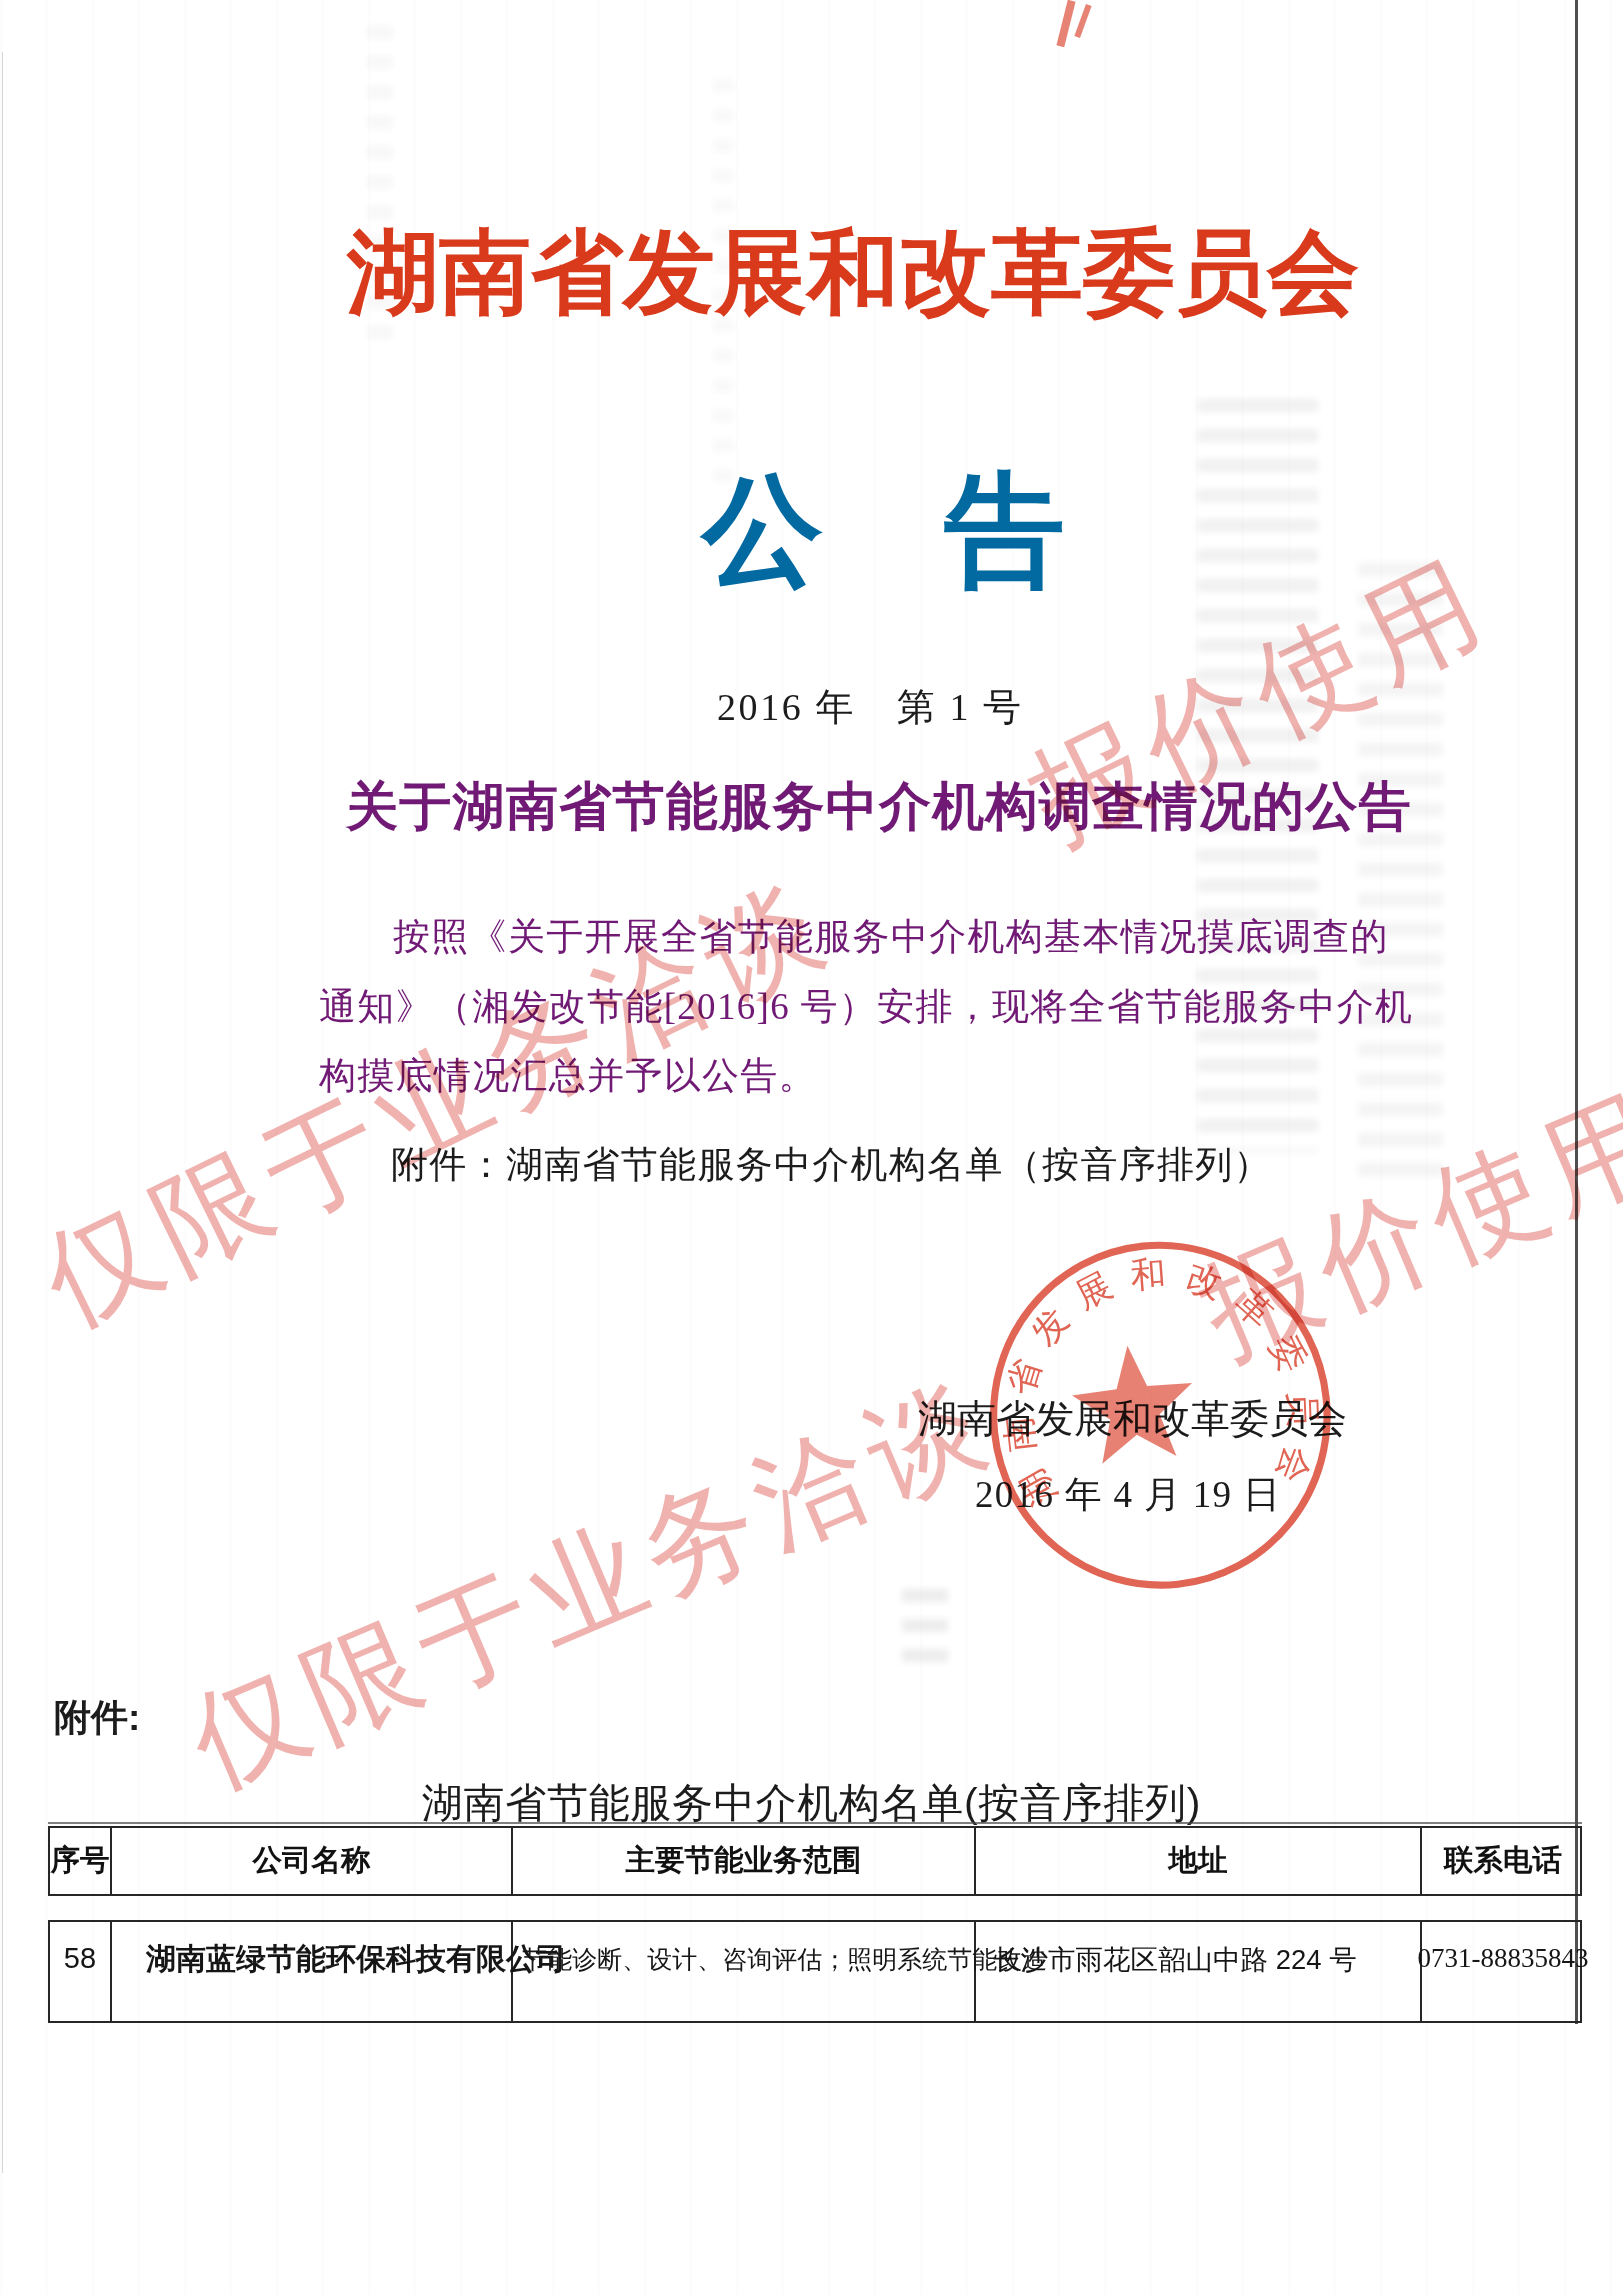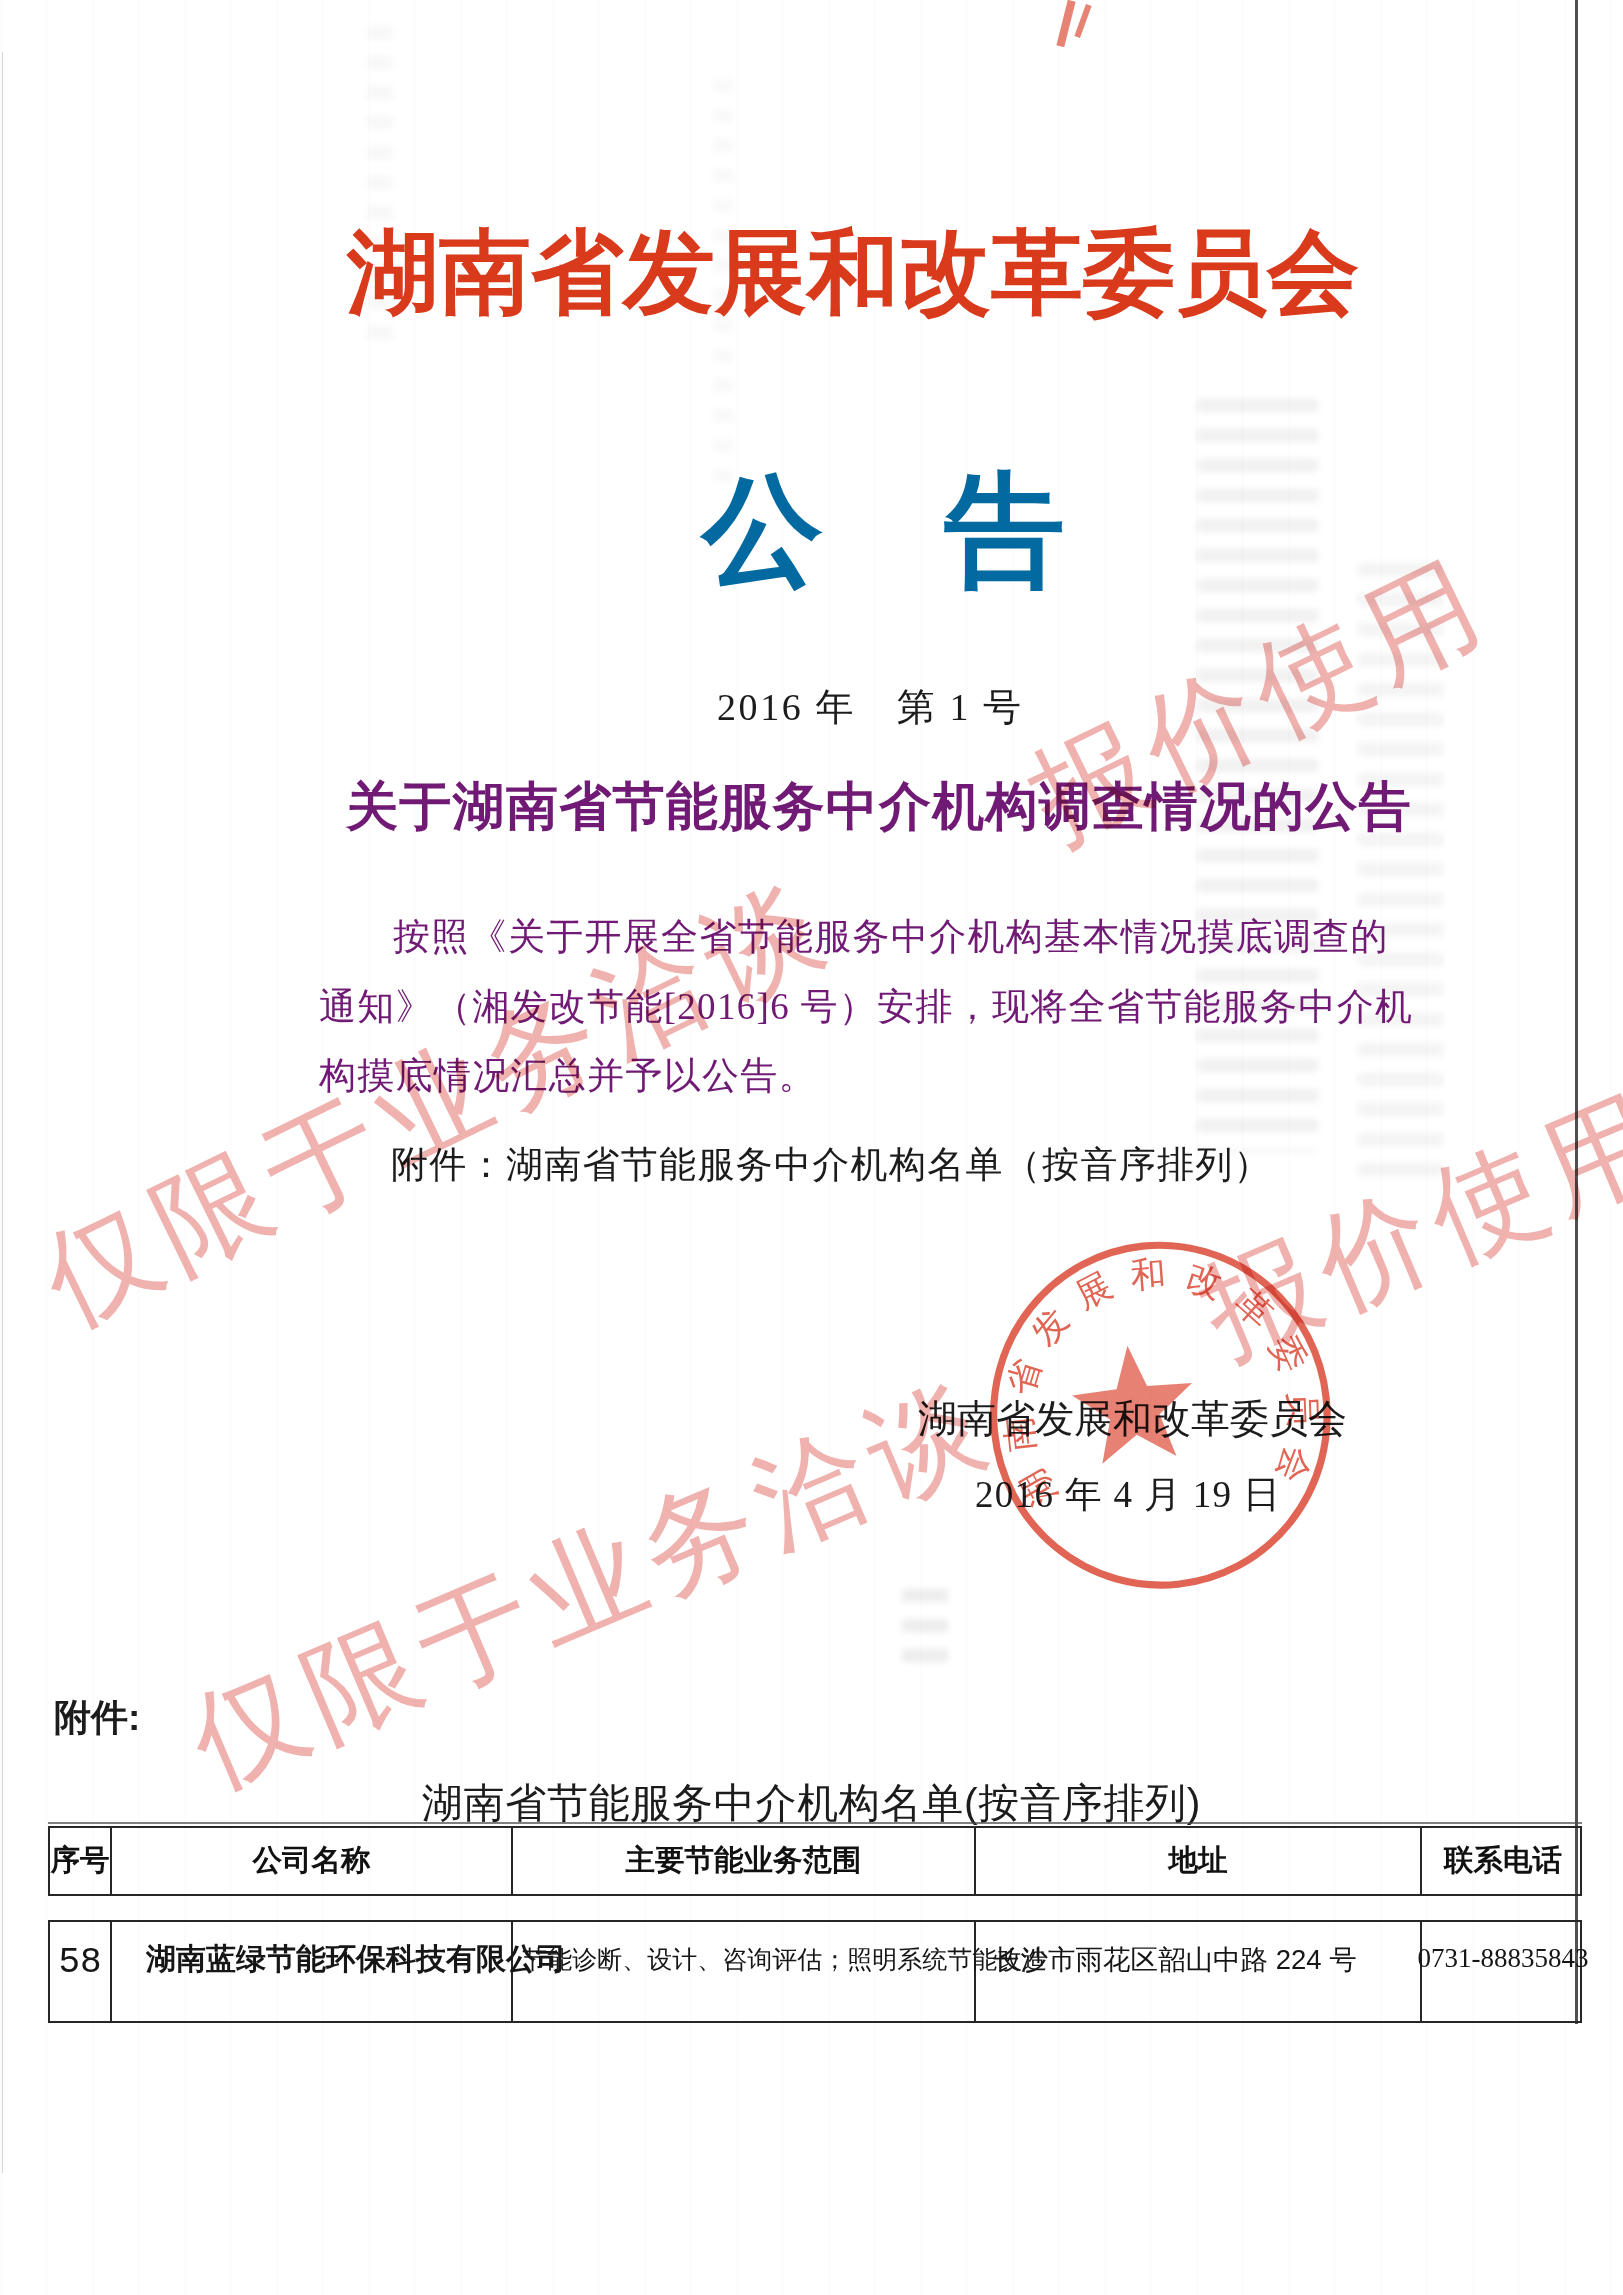--- a/index.html
+++ b/index.html
@@ -68,21 +68,21 @@
   .tbl{left:48px;width:1534px;display:grid;grid-template-columns:62px 401px 463px 446px 162px;
     border:2px solid #262626;box-sizing:border-box;background:transparent;z-index:10;}
   .tbl-head{top:1826px;height:70px;}
   .tbl-head::before{content:"";position:absolute;left:-2px;right:-2px;top:-6.5px;height:2px;background:#4a4a4a;opacity:.7;}
   .tbl-row{top:1920px;height:103px;}
   .cell{border-right:2px solid #262626;box-sizing:border-box;display:flex;min-width:0;}
   .cell:last-child{border-right:none;}
   .hcell{align-items:center;justify-content:center;font-family:"Liberation Sans", sans-serif;
     font-weight:bold;font-size:29.5px;color:#111;}
   .rcell{align-items:flex-start;font-family:"Liberation Sans", sans-serif;color:#161616;}
-  .c-index{justify-content:center;padding-top:19.6px;font-size:36px;font-family:Liberation Mono, monospace;}
+  .c-index{justify-content:center;padding-top:19.6px;font-size:29px;font-family:Liberation Sans, sans-serif;}
   .c-company{padding:17px 0 0 34px;font-size:30px;font-weight:600;}
   .c-scope{padding:21px 0 0 9.2px;font-size:25px;font-weight:500;}
   .c-address{padding:19.6px 0 0 17px;font-size:27.5px;font-weight:500;}
   .c-phone{justify-content:center;padding-top:21px;font-size:27px;font-family:Liberation Serif, serif;}
 </style>
 </head>
 <body>
 
 <div class="page">
 

